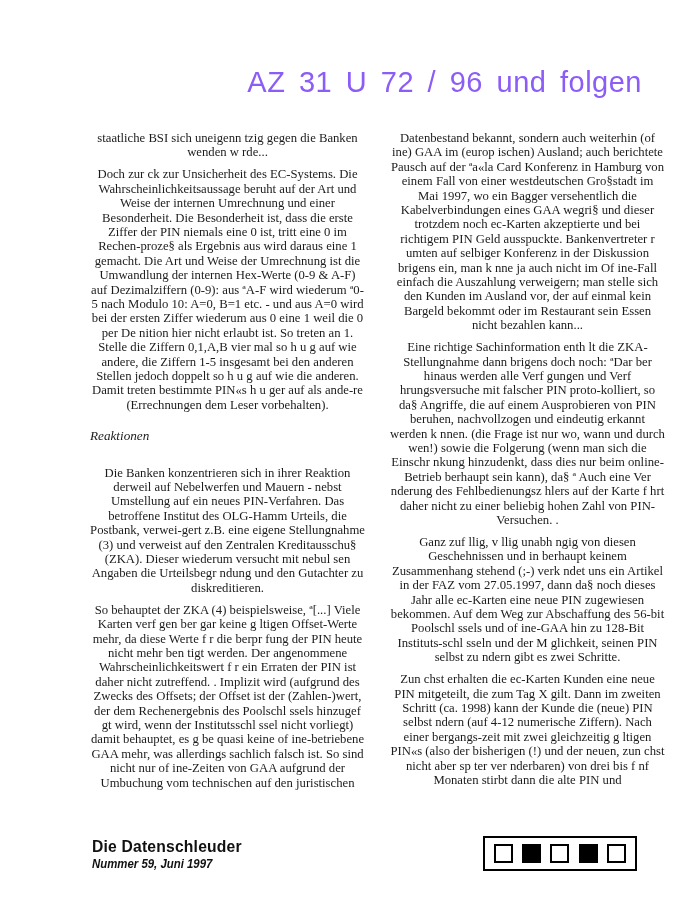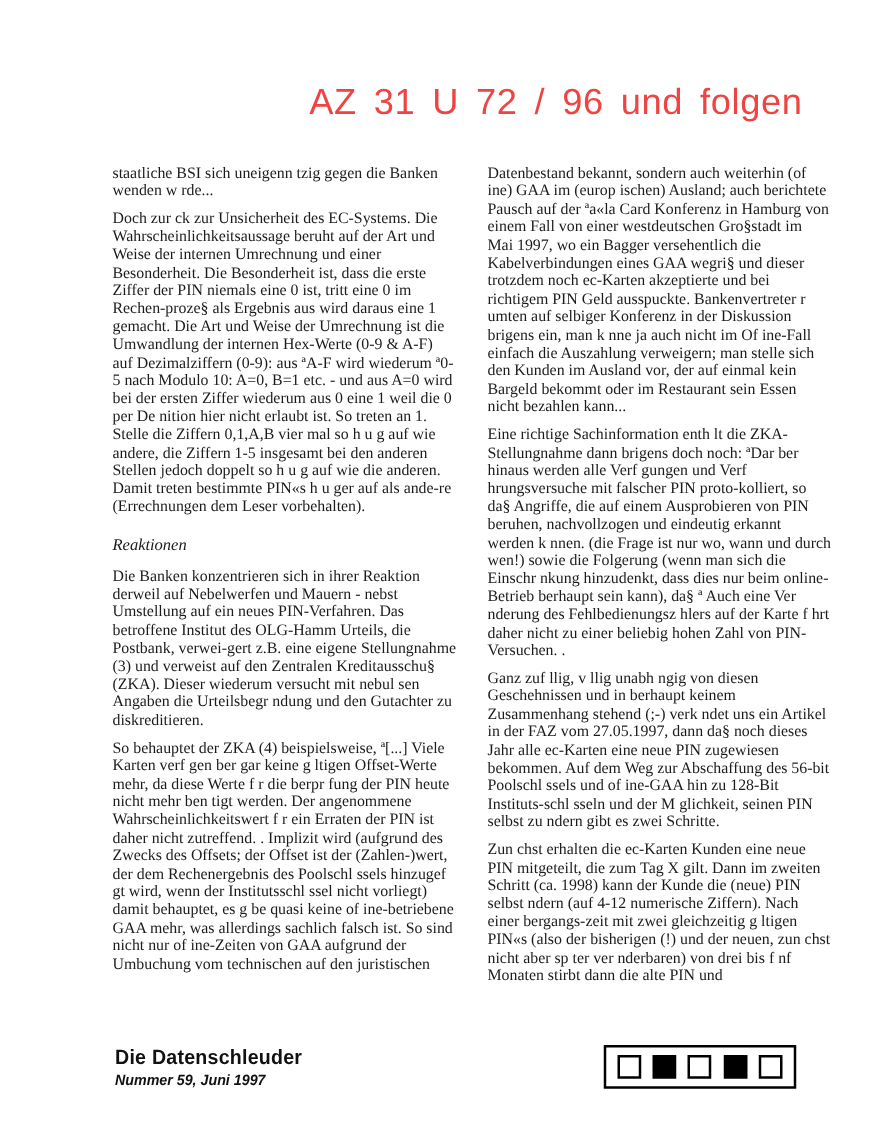--- a/index.html
+++ b/index.html
@@ -6,34 +6,34 @@
   .page {
     position:relative; width:700px; height:906px; background:#ffffff;
     overflow:hidden; color:#1b1b1b;
     font-family:"Liberation Serif", serif;
   }
   .article-title {
     position:absolute; top:66px; left:0; right:58px;
     text-align:right;
     font-family:"Liberation Sans", sans-serif;
     font-size:29px; font-weight:400; letter-spacing:0.5px; word-spacing:5px;
-    color:#ef4444; white-space:nowrap;
+    color:#8b5cf6; white-space:nowrap;
   }
   .col {
     position:absolute; top:131px; width:275px;
     font-size:12.7px; line-height:14.4px; text-align:left;
   }
   .col-left  { left:90px;  }
   .col-right { left:390px; }
-  .para { margin:0 0 7.5px 0; }
+  .para { margin:0 0 7.5px 0;text-align:center; }
   .para .italic { }
   .para .bold { font-weight:normal; }
   .section-heading {
     font-style:italic; font-weight:400; font-size:13.2px;
-    margin:17px 0 10px 0;
+    margin:17px 0 22px 0;
   }
   .footer-publication {
     position:absolute; left:92px; top:837px;
     font-family:"Liberation Sans", sans-serif;
     font-size:16.5px; font-weight:700; letter-spacing:0.2px;
     transform:scaleX(0.95); transform-origin:left top;
     color:#111;
   }
   .footer-issue {
     position:absolute; left:92px; top:857px;

